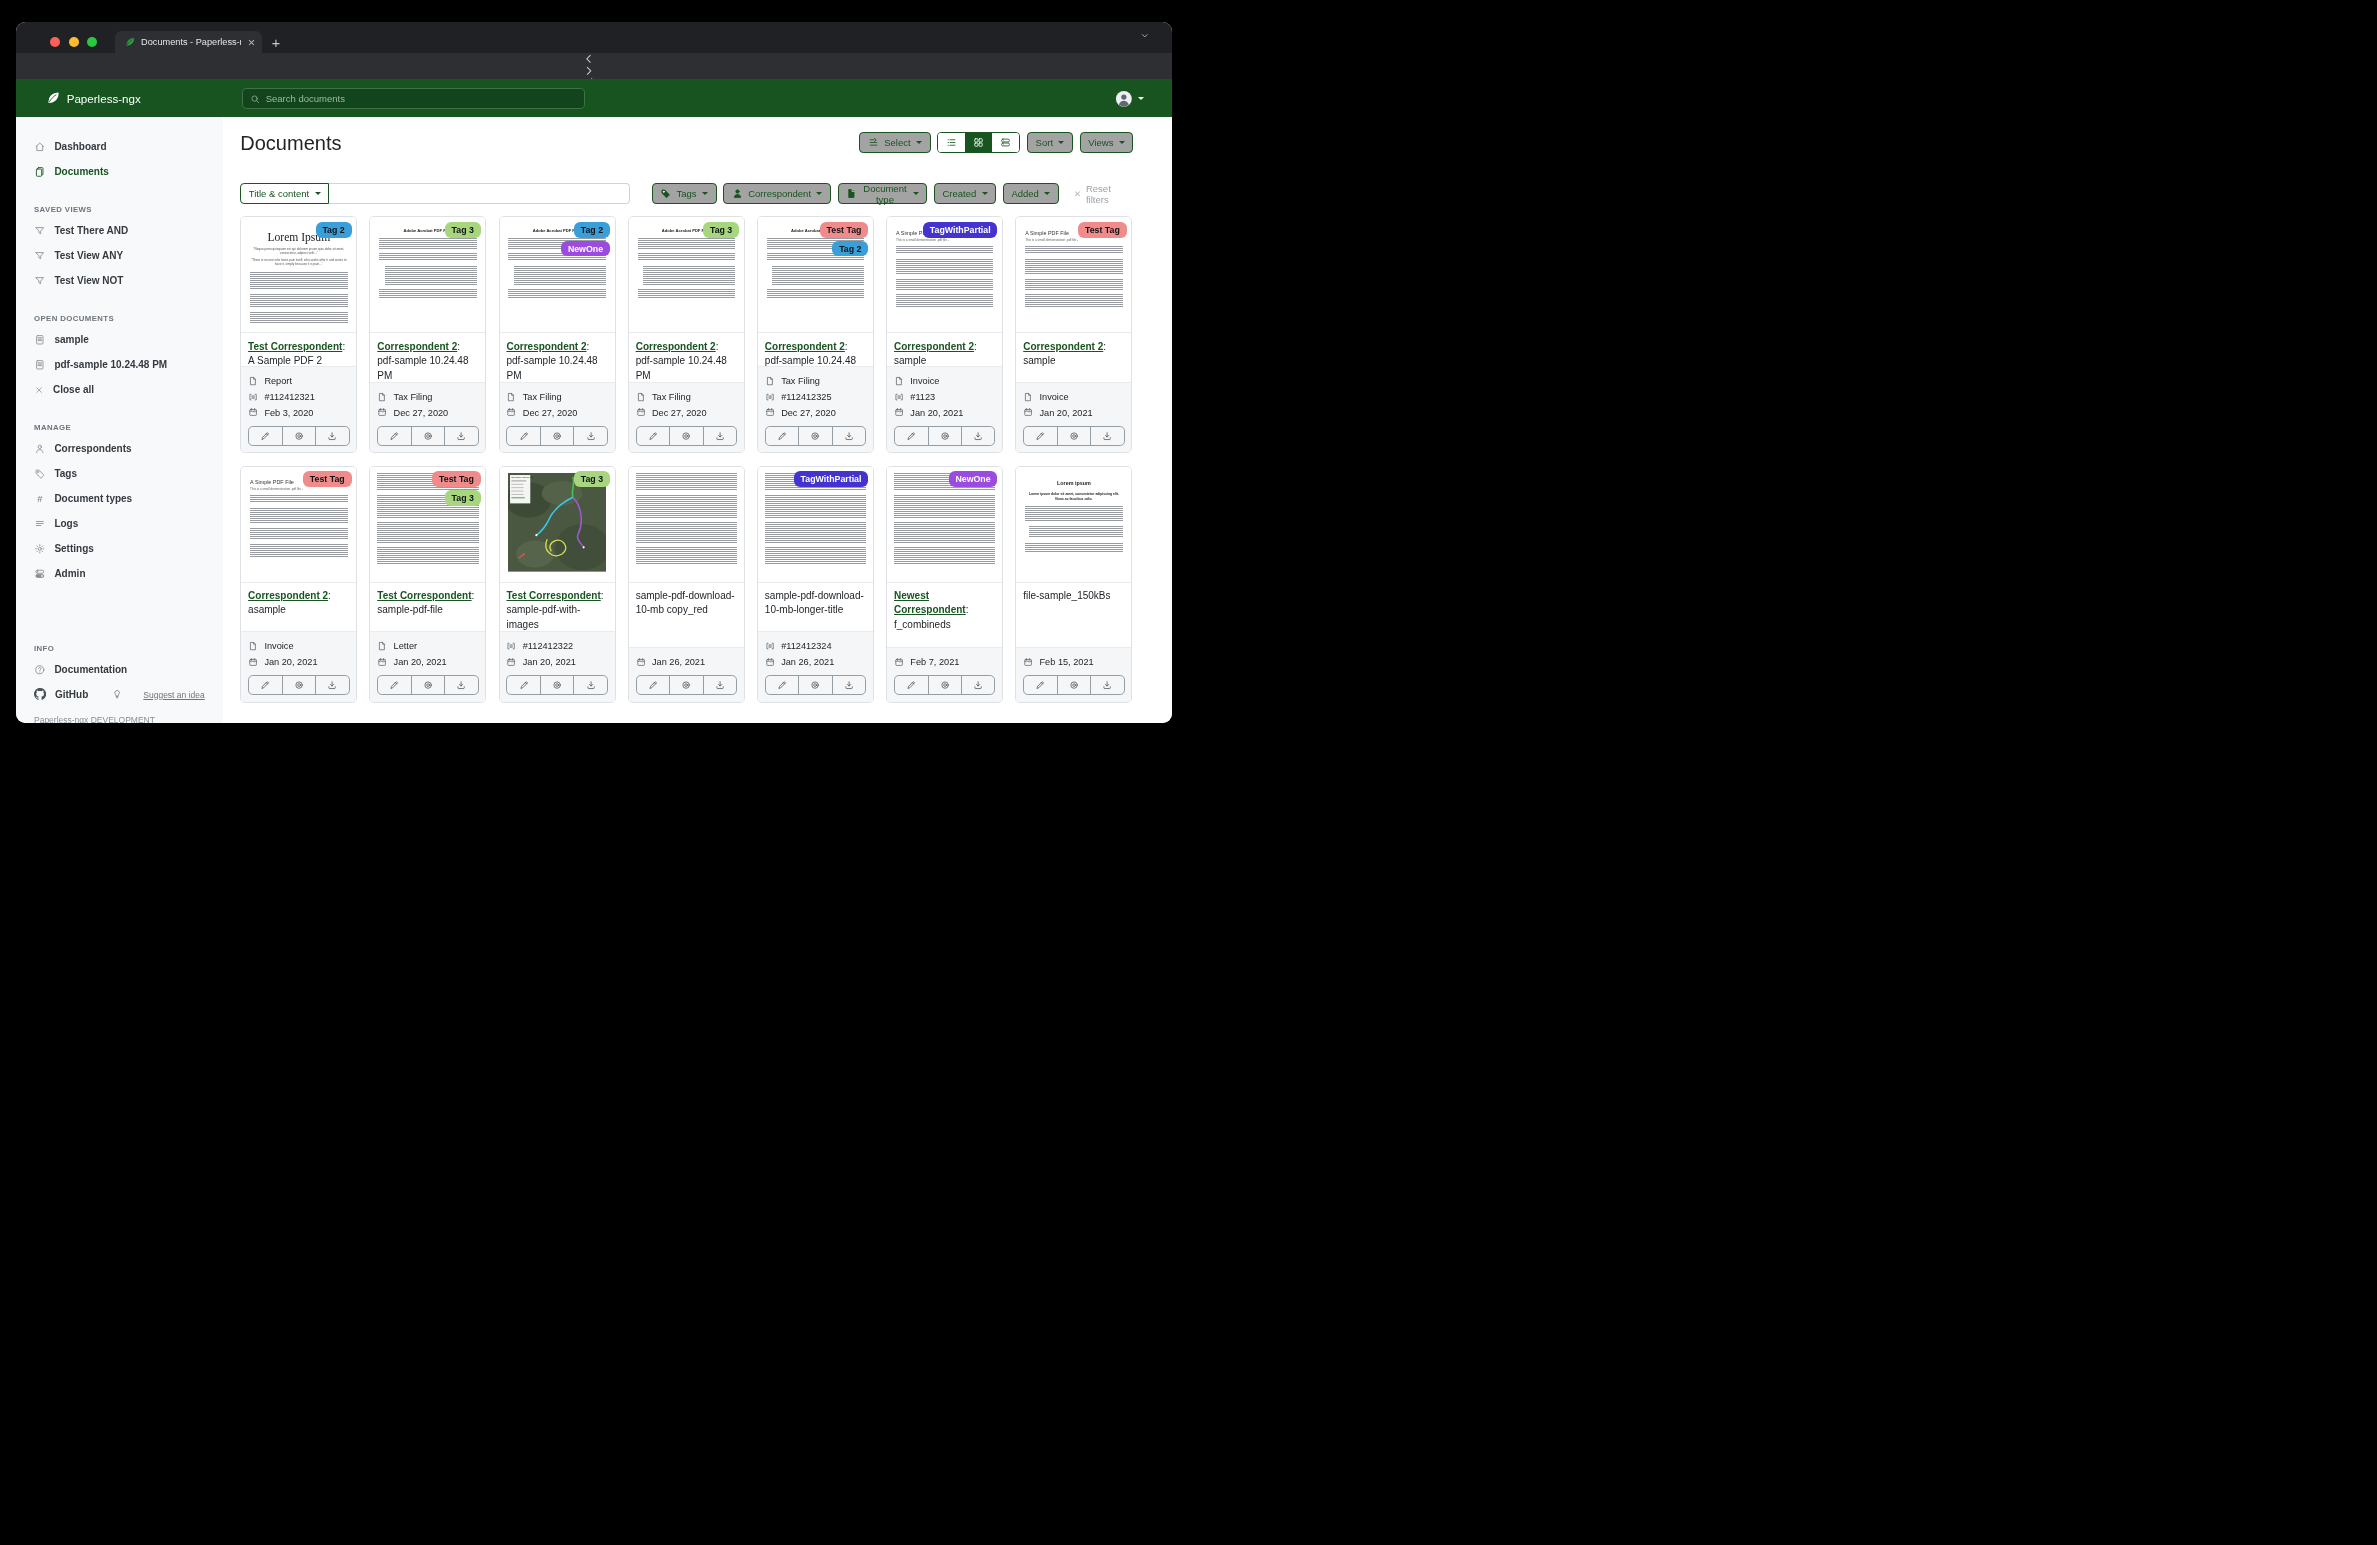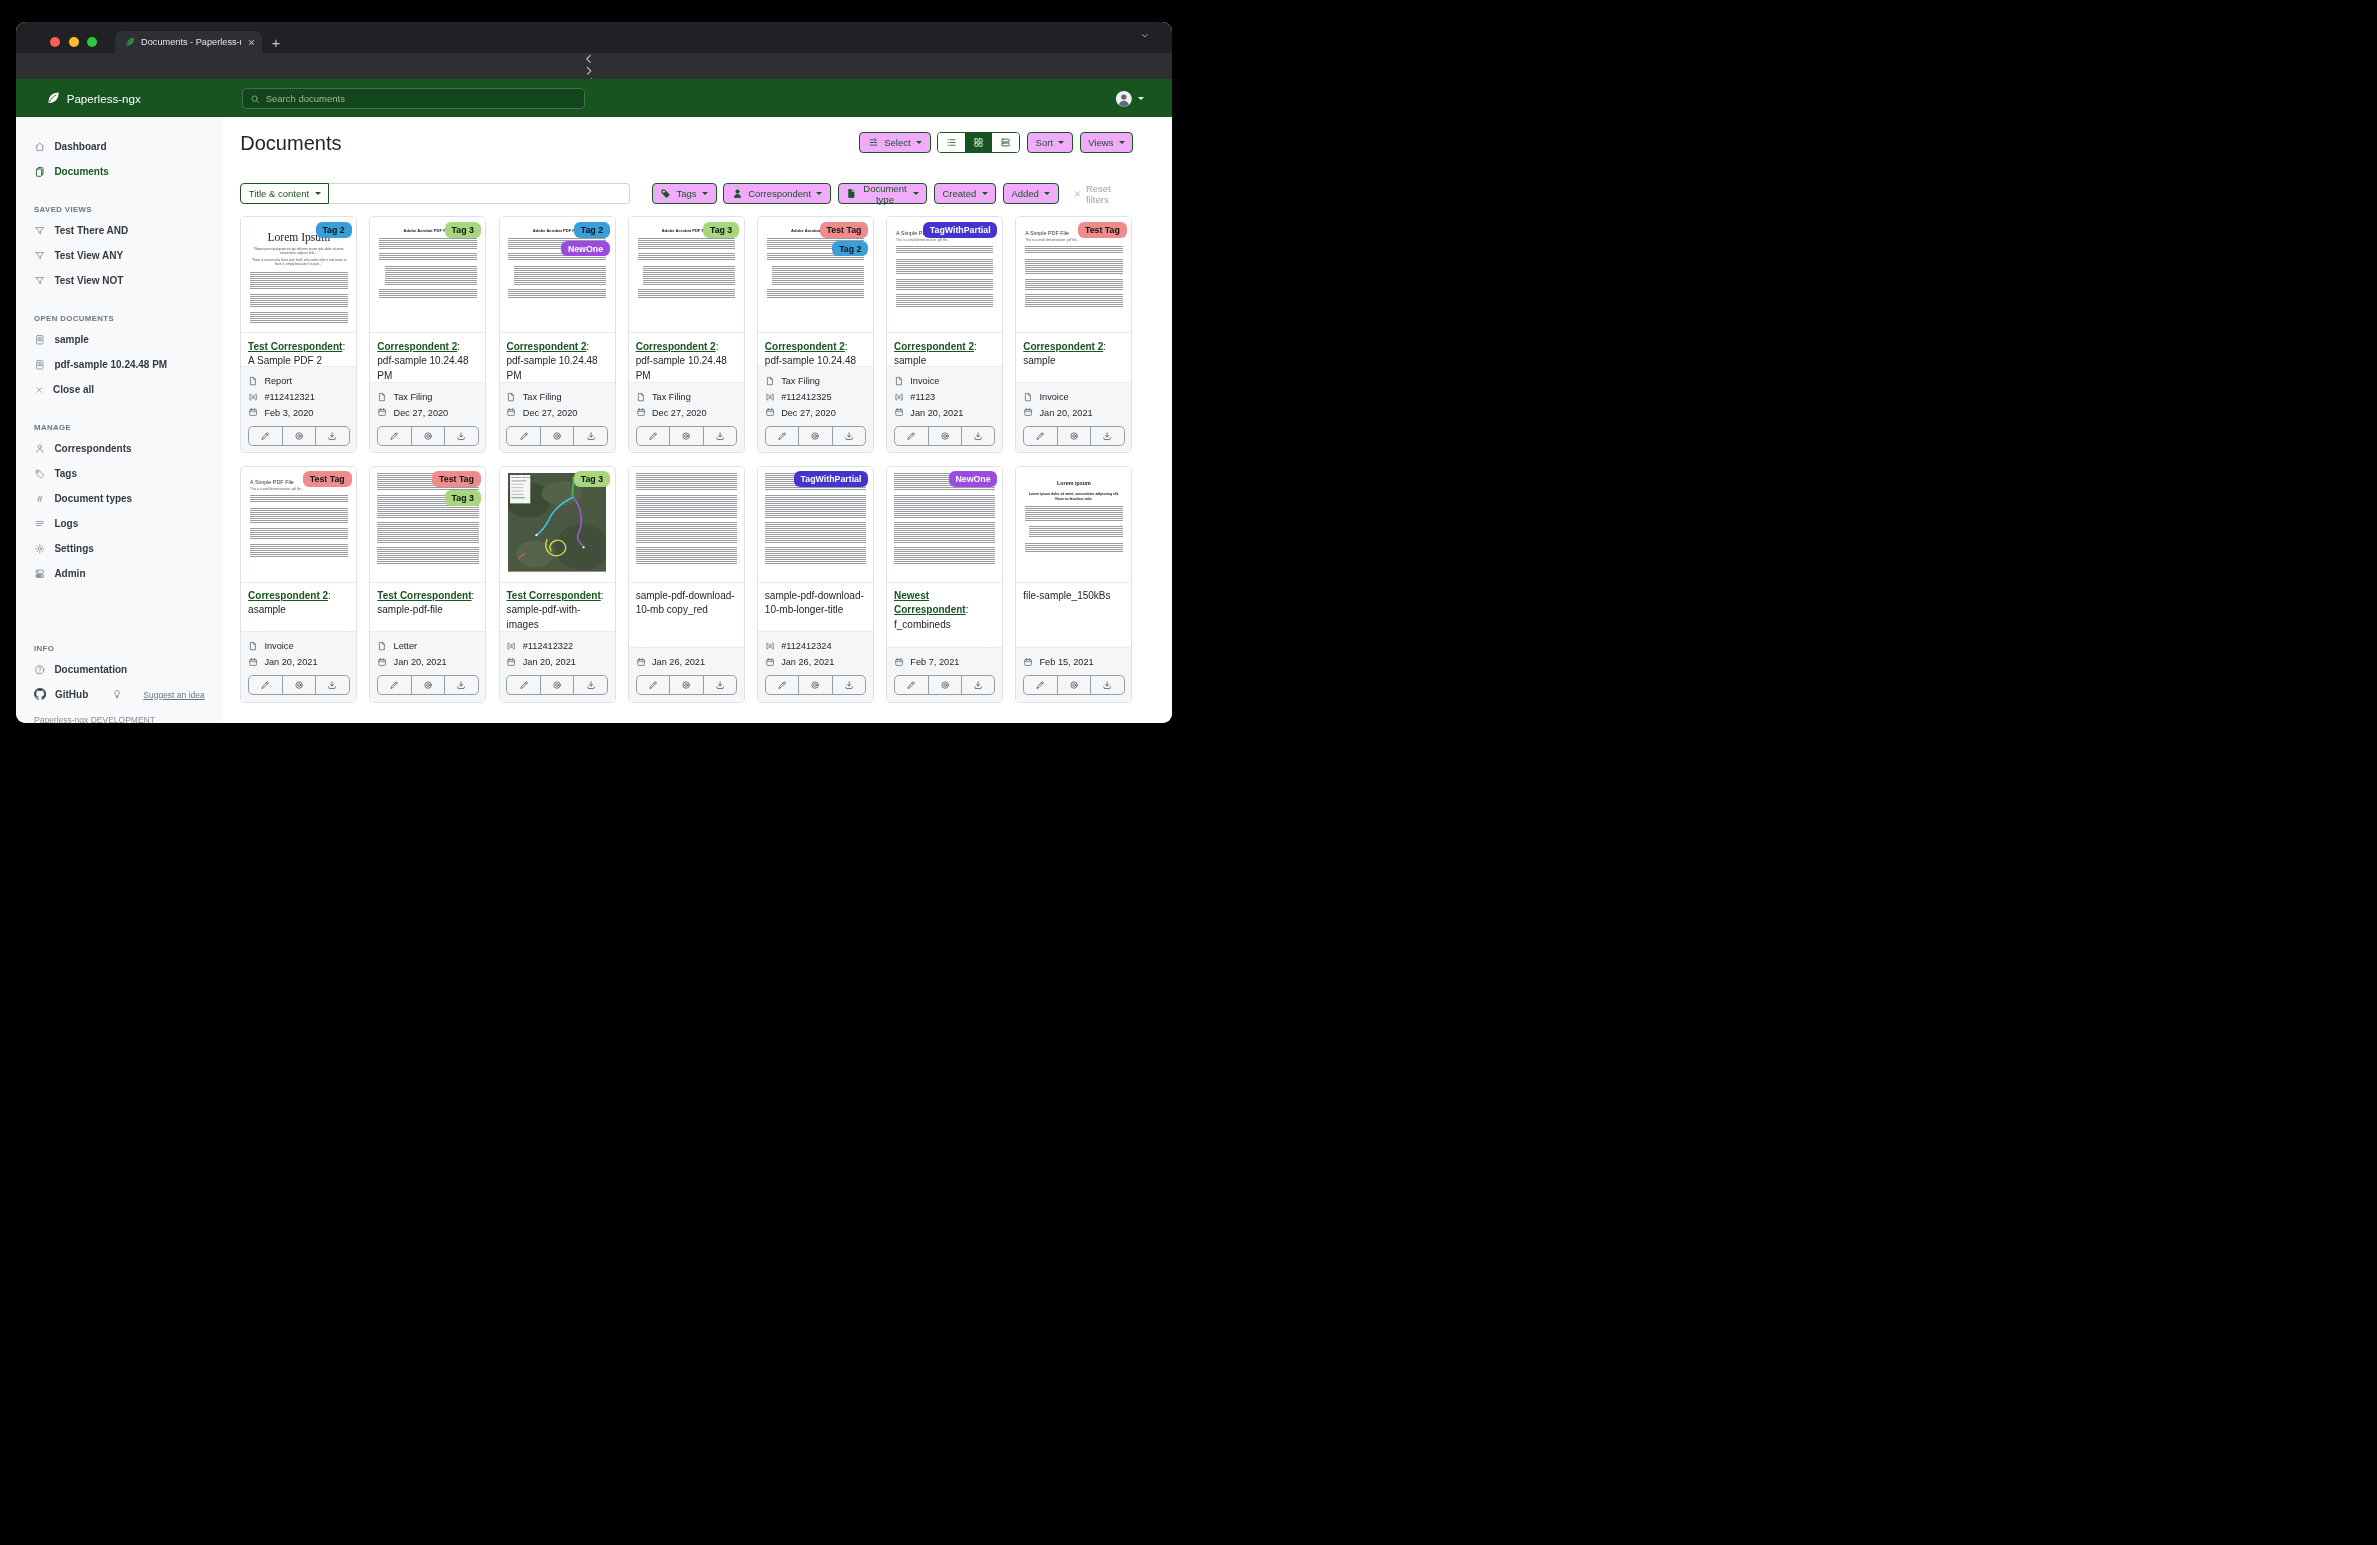--- a/index.html
+++ b/index.html
@@ -45,21 +45,21 @@
   .suggest { display:flex; align-items:center; gap:21px; margin-left:15px; color:#6c757d; font-size:8.5px; }
   .suggest span { text-decoration:underline; }
   .side-footer { padding-left:17.7px; margin-top:8.2px; font-size:8.5px; color:#868e96; }
   .mt-info { margin-top:53px; }
 
   .main { flex:1; background:#fff; padding:15px 0 0 17px; overflow:hidden; position:relative; }
   .w-content { width:893px; }
   .head-row { display:flex; align-items:flex-start; }
   h1 { font-size:20px; font-weight:500; color:#212529; flex:1; line-height:1.1; }
   .controls { display:flex; gap:6.8px; }
-  .btn-o { height:21px; border:0.7px solid #17541f; color:#17541f; background:#f0abfc; border-radius:4.1px; font-size:9.5px; display:flex; align-items:center; gap:5.4px; padding:0 7.5px; cursor:pointer; }
+  .btn-o { height:21px; border:0.7px solid #17541f; color:#17541f; background:#a3a3a3; border-radius:4.1px; font-size:9.5px; display:flex; align-items:center; gap:5.4px; padding:0 7.5px; cursor:pointer; }
   .caret { width:0; height:0; border-left:3.1px solid transparent; border-right:3.1px solid transparent; border-top:3.4px solid currentColor; display:inline-block; }
   .toggle-group { display:flex; border:0.7px solid #17541f; border-radius:4.1px; overflow:hidden; height:21px; }
   .tg-seg { width:27px; display:flex; align-items:center; justify-content:center; color:#17541f; background:#fff; cursor:pointer; }
   .tg-seg.active { background:#17541f; color:#fff; }
 
   .filter-row { margin-top:28.5px; display:flex; align-items:center; gap:6.8px; }
   .input-group { display:flex; height:21px; width:408px; margin-right:15px; }
   .ig-btn { border:0.7px solid #17541f; color:#17541f; background:#fff; border-radius:4.1px 0 0 4.1px; display:flex; align-items:center; gap:5.4px; padding:0 7.5px; font-size:9.5px; cursor:pointer; }
   .ig-input { flex:1; border:0.7px solid #ced4da; border-left:none; border-radius:0 4.1px 4.1px 0; font-size:9.5px; padding:0 6.8px; color:#212529; outline:none; }
   .reset { display:flex; align-items:center; gap:4.8px; color:#9aa2a9; font-size:9.5px; margin-left:8.2px; cursor:pointer; }

